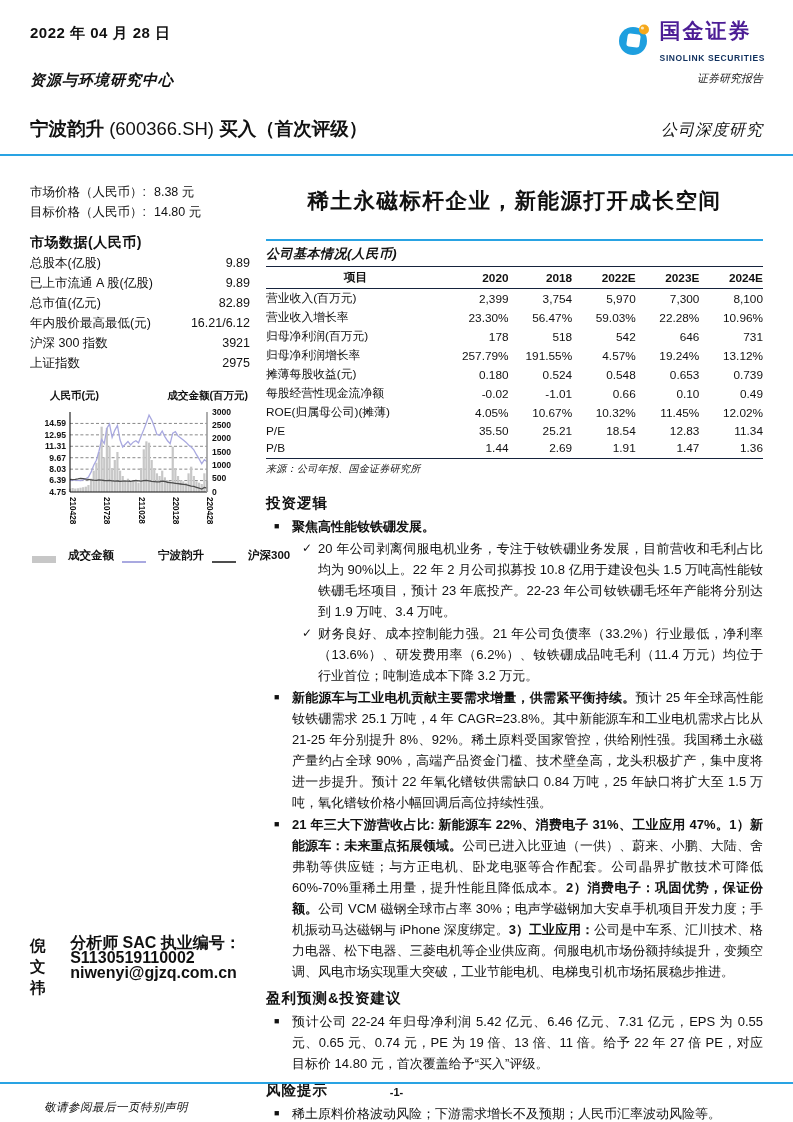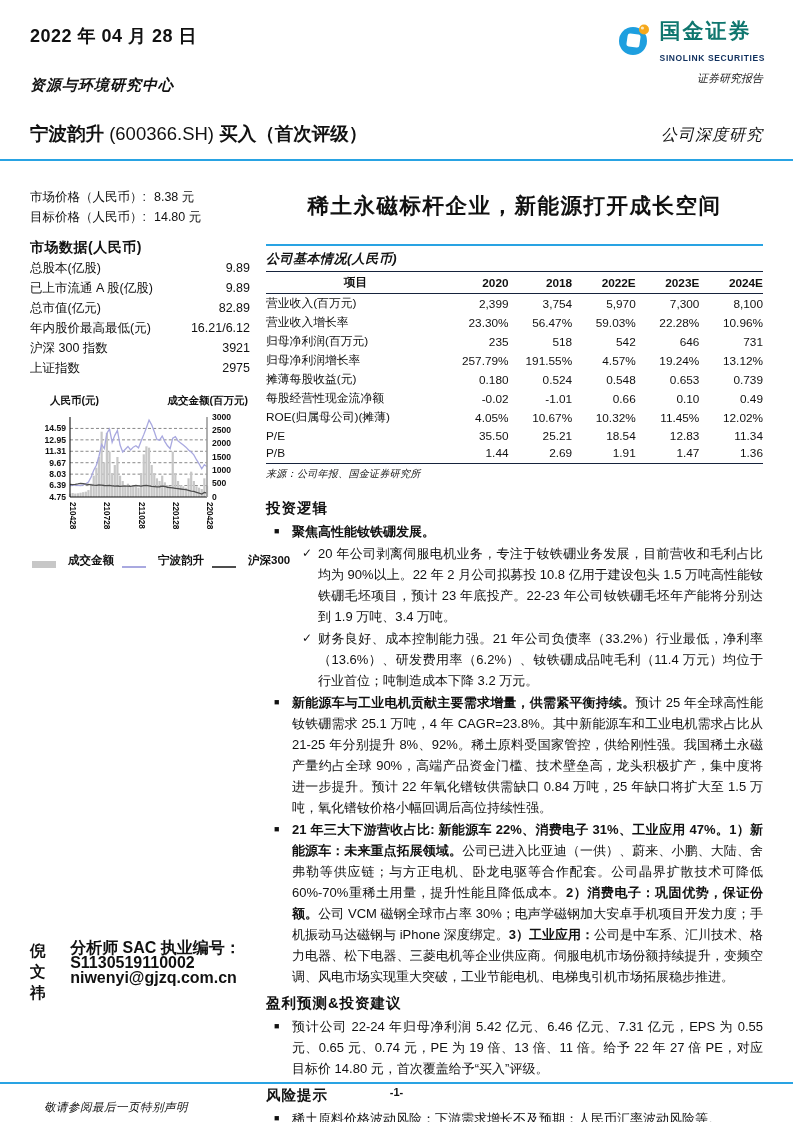--- a/index.html
+++ b/index.html
@@ -6,26 +6,26 @@
   html,body { background:#e8e8e8; }
   body { font-family:"Liberation Sans","DejaVu Sans",sans-serif; }
   .page {
     position:relative; width:793px; height:1122px; margin:0 auto;
     background:#ffffff; overflow:hidden; color:#111;
   }
   .b { font-weight:700; }
 
   
   .hdr { position:relative; padding:24px 30px 0 30px; }
-  .date { font-size:18px; font-weight:700; letter-spacing:.5px; }
+  .date { font-size:15px; font-weight:700; letter-spacing:.5px; }
   .center-name { margin-top:28px; font-size:15px; font-weight:700; font-style:italic; letter-spacing:1px; }
   .brand { position:absolute; top:20px; right:28px; text-align:right; }
   .brand-row { display:flex; align-items:center; gap:7px; justify-content:flex-end; }
   .brand-txt { text-align:left; }
-  .brand-cn { font-size:21px; font-weight:700; color:#0f766e; letter-spacing:2px; line-height:1; }
+  .brand-cn { font-size:21px; font-weight:700; color:#4c1d95; letter-spacing:2px; line-height:1; }
   .brand-en { font-size:8.5px; font-weight:700; color:#10305e; letter-spacing:.6px; margin-top:12px; }
   .report-label { margin-top:8px; font-size:11px; font-style:italic; color:#1a1a1a; padding-right:2px; }
   .title-row { display:flex; justify-content:space-between; align-items:flex-end; margin-top:26px; }
   .stock-title { font-size:18.5px; }
   .doc-type { font-size:16px; font-weight:400; font-style:italic; letter-spacing:1px; }
   .rule-blue { height:2px; background:#29a3e3; margin-top:13px; }
 
   
   .cols { display:flex; padding:26px 30px 0 30px; gap:16px; }
   aside { width:220px; flex:0 0 220px; }
@@ -302,21 +302,21 @@
             <tr>
                 <td class="c0">营业收入增长率</td>
                 <td class="cn">23.30%</td>
                 <td class="cn">56.47%</td>
                 <td class="cn">59.03%</td>
                 <td class="cn">22.28%</td>
                 <td class="cn">10.96%</td>
               </tr>
             <tr>
                 <td class="c0">归母净利润(百万元)</td>
-                <td class="cn">235</td>
+                <td class="cn">178</td>
                 <td class="cn">518</td>
                 <td class="cn">542</td>
                 <td class="cn">646</td>
                 <td class="cn">731</td>
               </tr>
             <tr>
                 <td class="c0">归母净利润增长率</td>
                 <td class="cn">257.79%</td>
                 <td class="cn">191.55%</td>
                 <td class="cn">4.57%</td>

